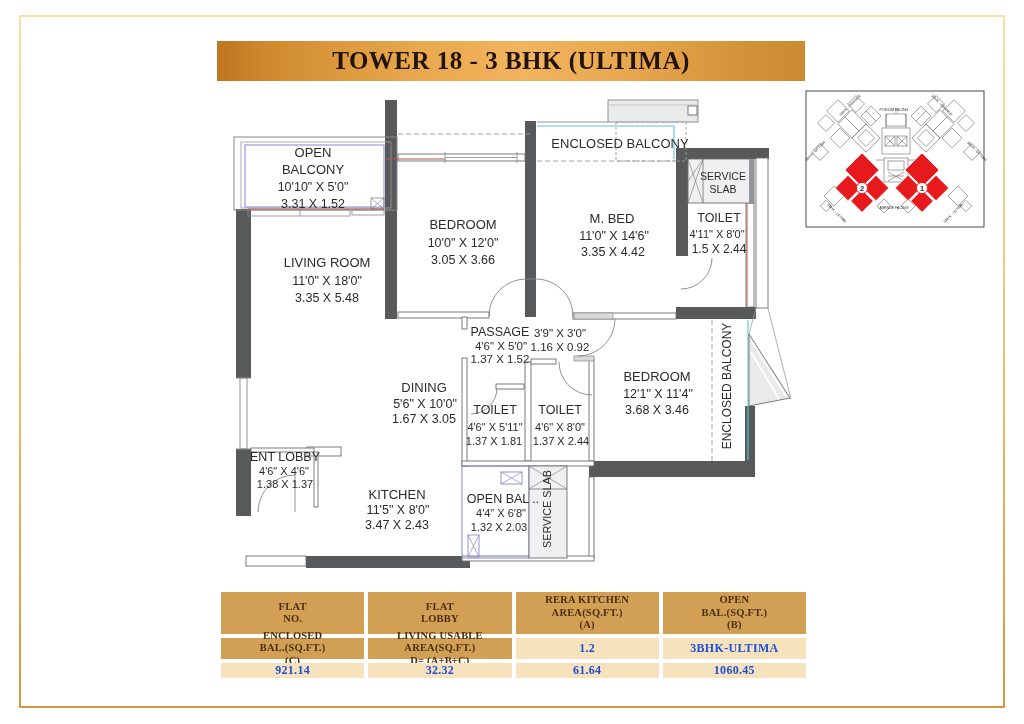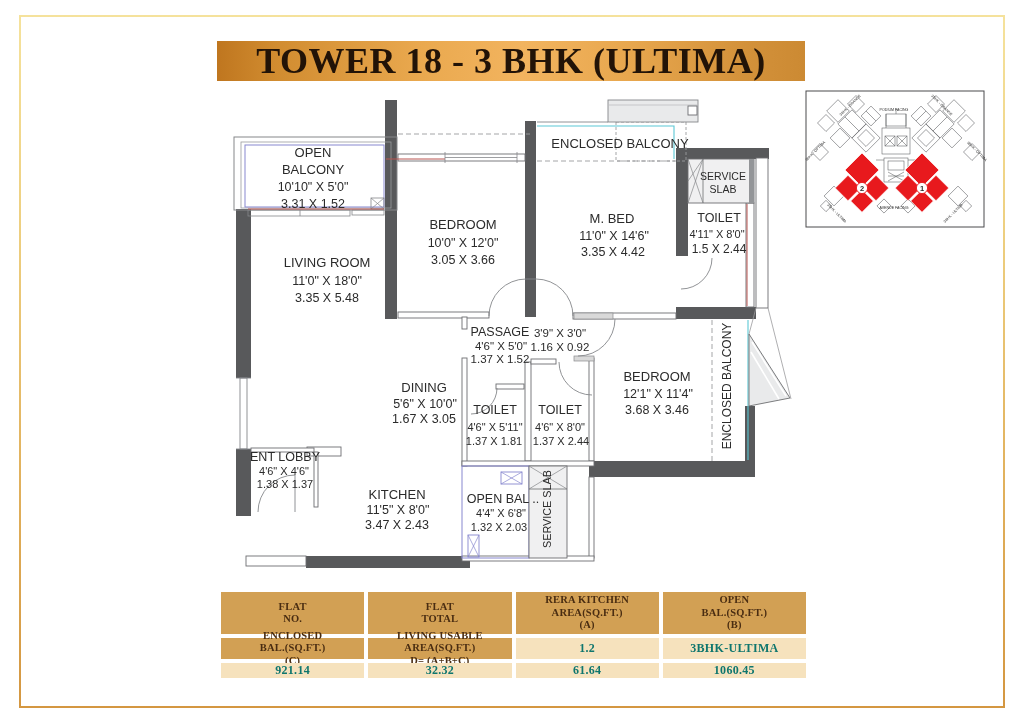--- a/index.html
+++ b/index.html
@@ -4,31 +4,31 @@
 <style>
   html,body{margin:0;padding:0;}
   body{width:1024px;height:724px;background:#ffffff;position:relative;overflow:hidden;
        font-family:"Liberation Sans",sans-serif;}
   .gold-frame{position:absolute;left:19px;top:15px;width:982px;height:689px;
        border:2.5px solid transparent;
        border-image:linear-gradient(180deg,#f5e29c 0%,#eed081 30%,#e2b35f 65%,#d49741 100%) 1;}
   .banner{position:absolute;left:217px;top:41px;width:588px;height:40px;
        background:linear-gradient(90deg,#bf761f 0%,#d18c30 10%,#eaa94f 35%,#f2b45f 52%,#e8a74e 70%,#d3913a 90%,#cc8a33 100%);
        display:flex;align-items:center;justify-content:center;}
-  .banner h1{margin:0;font-family:"Liberation Serif",serif;font-weight:bold;font-size:36px;
+  .banner h1{margin:0;font-family:"Liberation Serif",serif;font-weight:bold;font-size:25px;
        letter-spacing:.5px;color:#221307;}
   svg text{font-family:"Liberation Sans",sans-serif;fill:#2b2b2b;}
   .area-table{position:absolute;left:221px;top:592px;width:585px;display:grid;
        grid-template-columns:repeat(4,1fr);grid-template-rows:42px 21px;gap:4px;background:#ffffff;
        font-family:"Liberation Serif",serif;color:#4a2d12;}
   .area-table .hcell{background:#d2a054;display:flex;flex-direction:column;align-items:center;
        justify-content:center;text-align:center;font-weight:bold;font-size:10.5px;line-height:12.5px;
        letter-spacing:.2px;}
   .area-table .dcell{background:#f6e2bd;display:flex;align-items:center;justify-content:center;
-       font-weight:bold;font-size:12px;color:#0f766e;letter-spacing:.3px;}
+       font-weight:bold;font-size:12px;color:#1d4ed8;letter-spacing:.3px;}
 </style>
 </head>
 <body>
 
 <div class="gold-frame"></div>
 
 <div class="banner">
   <h1>TOWER 18 - 3 BHK (ULTIMA)</h1>
 </div>
 
@@ -364,21 +364,21 @@
   </g>
 </svg>
 
 <div class="area-table">
   <div class="hcell">
     <span>FLAT</span>
     <span>NO.</span>
   </div>
   <div class="hcell">
     <span>FLAT</span>
-    <span>TOTAL</span>
+    <span>LOBBY</span>
   </div>
   <div class="hcell">
     <span>RERA KITCHEN</span>
     <span>AREA(SQ.FT.)</span>
     <span>(A)</span>
   </div>
   <div class="hcell">
     <span>OPEN</span>
     <span>BAL.(SQ.FT.)</span>
     <span>(B)</span>

